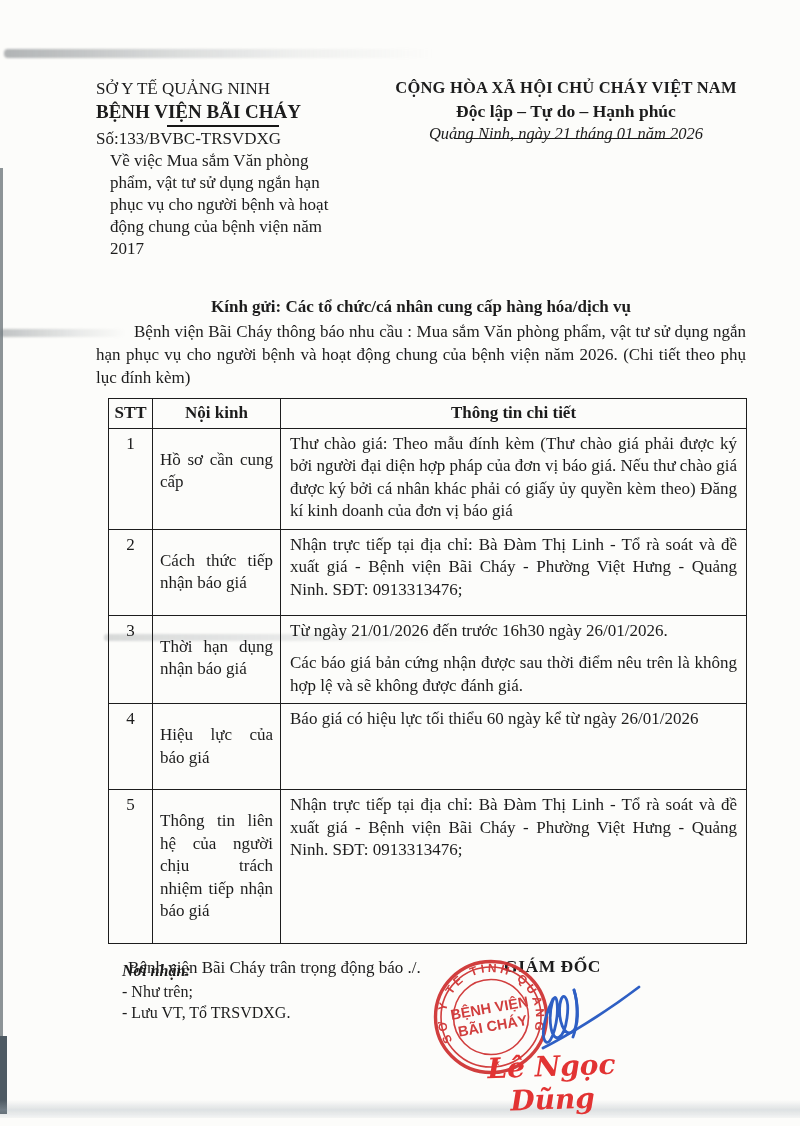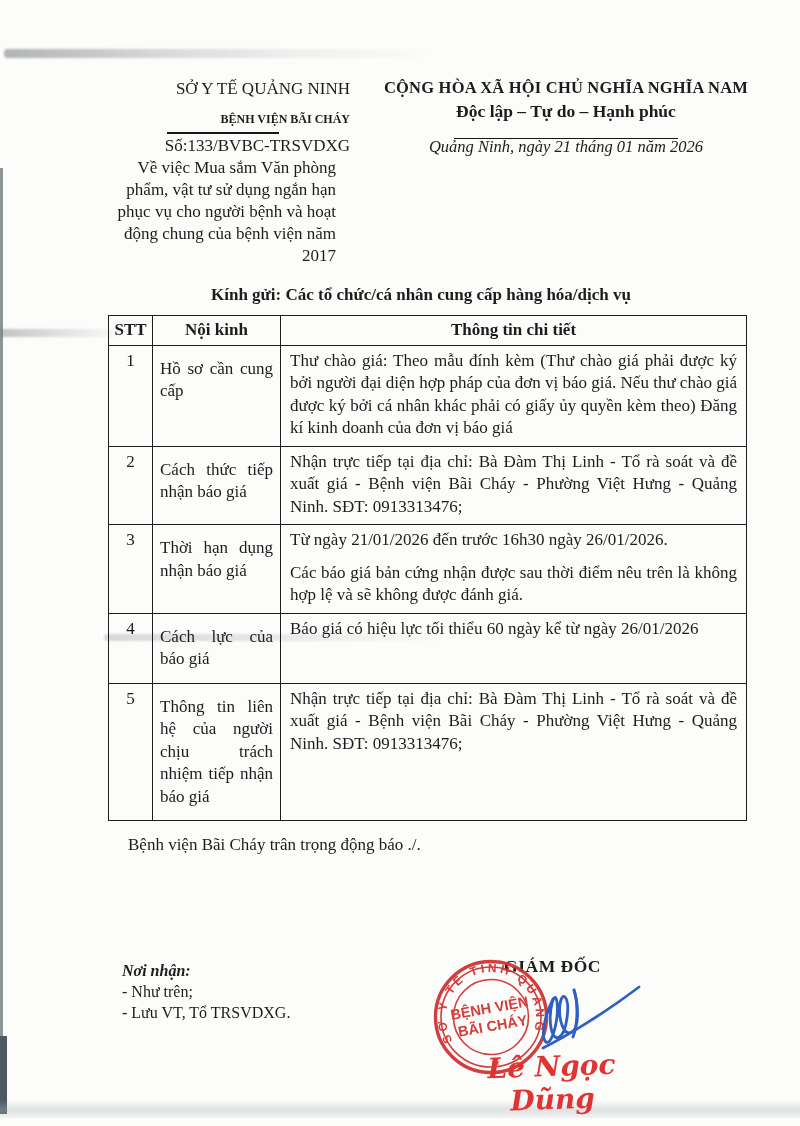--- a/index.html
+++ b/index.html
@@ -17,42 +17,42 @@
     filter:blur(1px);}
   .smudge-mid{position:absolute;left:104px;top:634px;width:348px;height:7px;border-radius:3px;
     background:linear-gradient(90deg,rgba(130,136,140,.30),rgba(150,156,160,.18) 55%,rgba(170,176,180,0));
     filter:blur(1px);}
   .edge-line{position:absolute;left:0;top:168px;width:3px;height:872px;background:#70797e;opacity:.8;}
   .edge-bar{position:absolute;left:0;top:1036px;width:7px;height:78px;background:#4e5a63;}
   .bottom-band{position:absolute;left:0;top:1100px;width:800px;height:18px;
     background:linear-gradient(180deg,rgba(175,185,192,0),rgba(172,182,190,.38) 55%,rgba(185,193,200,.12));
     filter:blur(.5px);}
   
-  .header-left{position:absolute;left:96px;top:78px;width:254px;text-align:right;line-height:22px;font-size:17px;}
-  .hl-org{font-weight:bold;font-size:12px;margin-top:8px;}
+  .header-left{position:absolute;left:96px;top:78px;width:254px;text-align:left;line-height:22px;font-size:17px;}
+  .hl-org{font-weight:bold;font-size:19px;margin-top:1px;}
   .hl-rule{width:112px;border-top:2px solid #161616;margin:2px auto 1px auto;}
   .hl-subject{width:226px;margin:0 auto;font-size:17px;line-height:22px;}
   .header-right{position:absolute;left:358px;top:78px;width:416px;text-align:center;}
   .hr-nat1{font-weight:bold;font-size:16.5px;letter-spacing:.2px;}
   .hr-nat2{font-weight:bold;font-size:17.5px;margin-top:3px;}
   .hr-nat2 span{border-bottom:1.6px solid #161616;padding:0 2px 17px 2px;}
-  .hr-date{font-style:italic;font-size:16.5px;margin-top:15px;}
+  .hr-date{font-style:italic;font-size:16.5px;margin-top:2px;}
   
-  .content{position:absolute;left:96px;top:283px;width:650px;font-size:17px;line-height:23px;}
+  .content{position:absolute;left:96px;top:295px;width:650px;font-size:17px;line-height:23px;}
   .salutation{text-align:center;font-weight:bold;margin-bottom:2px;}
   .bodyp{margin:0;text-align:justify;text-indent:38px;}
   .quote-table{border-collapse:collapse;margin:9px 0 0 12px;width:638px;table-layout:fixed;
     font-size:17px;line-height:22.5px;}
   .quote-table th,.quote-table td{border:1.5px solid #1d1d1d;vertical-align:top;}
   .quote-table th{padding:3px 2px;font-weight:bold;text-align:center;}
   .col-stt{width:44px;}
   .col-label{width:128px;}
   .col-detail{width:466px;}
   .quote-table td.c1{text-align:center;padding:4px 2px;}
-  .quote-table td.c2{padding:12px 7px;text-align:justify;}
+  .quote-table td.c2{padding:20px 7px;text-align:justify;}
   .quote-table td.c3{padding:4px 9px 6px 9px;text-align:justify;}
   .quote-table td.c3 p{margin:0;}
   .quote-table td.c3 p + p{margin-top:10px;}
   .closing{margin:12px 0 0 0;text-indent:32px;}
   
   .recipients{position:absolute;left:122px;top:960px;font-size:16px;line-height:21px;}
   .rec-label{font-weight:bold;font-style:italic;}
   .signer-title{position:absolute;left:455px;top:956px;width:195px;text-align:center;
     font-weight:bold;font-size:17.5px;letter-spacing:.5px;}
   .stamp{position:absolute;left:429px;top:955px;opacity:.95;}
@@ -75,27 +75,28 @@
 
   <div class="header-left">
     <div>SỞ Y TẾ QUẢNG NINH</div>
     <div class="hl-org">BỆNH VIỆN BÃI CHÁY</div>
     <div class="hl-rule"></div>
     <div>Số:133/BVBC-TRSVDXG</div>
     <div class="hl-subject">Về việc Mua sắm Văn phòng phẩm, vật tư sử dụng ngắn hạn phục vụ cho người bệnh và hoạt động chung của bệnh viện năm 2017</div>
   </div>
 
   <div class="header-right">
-    <div class="hr-nat1">CỘNG HÒA XÃ HỘI CHỦ NGHĨA NGHĨA NAM</div>
+    <div class="hr-nat1">CỘNG HÒA XÃ HỘI CHỦ CHÁY VIỆT NAM</div>
     <div class="hr-nat2"><span>Độc lập – Tự do – Hạnh phúc</span></div>
     <div class="hr-date">Quảng Ninh, ngày 21 tháng 01 năm 2026</div>
   </div>
 
   <div class="content">
     <div class="salutation">Kính gửi: Các tổ chức/cá nhân cung cấp hàng hóa/dịch vụ</div>
+    <p class="bodyp">Bệnh viện Bãi Cháy thông báo nhu cầu : Mua sắm Văn phòng phẩm, vật tư sử dụng ngắn hạn phục vụ cho  người bệnh và hoạt động chung của bệnh viện năm 2026. (Chi tiết theo phụ lục đính kèm)</p>
 
     <table class="quote-table">
       <colgroup>
         <col class="col-stt">
           <col class="col-label">
           <col class="col-detail">
       </colgroup>
       <thead>
         <tr>
           <th>STT</th>
@@ -121,21 +122,21 @@
           <tr>
             <td class="c1">3</td>
             <td class="c2">Thời hạn dụng nhận báo giá</td>
             <td class="c3">
               <p>Từ ngày 21/01/2026 đến trước 16h30 ngày 26/01/2026.</p>
               <p>Các báo giá bản cứng nhận được sau thời điểm nêu trên là không hợp lệ và sẽ không được đánh giá.</p>
             </td>
           </tr>
           <tr>
             <td class="c1">4</td>
-            <td class="c2">Cách lực của báo giá</td>
+            <td class="c2">Hiệu lực của báo giá</td>
             <td class="c3">
               <p>Báo giá có hiệu lực tối thiểu 60 ngày kể từ ngày 26/01/2026</p>
             </td>
           </tr>
           <tr>
             <td class="c1">5</td>
             <td class="c2">Thông tin liên hệ của người chịu trách nhiệm tiếp nhận báo giá</td>
             <td class="c3">
               <p>Nhận trực tiếp tại địa chỉ: Bà Đàm Thị Linh - Tổ rà soát và đề xuất giá - Bệnh viện Bãi Cháy - Phường Việt Hưng - Quảng Ninh. SĐT: 0913313476;</p>
             </td>

